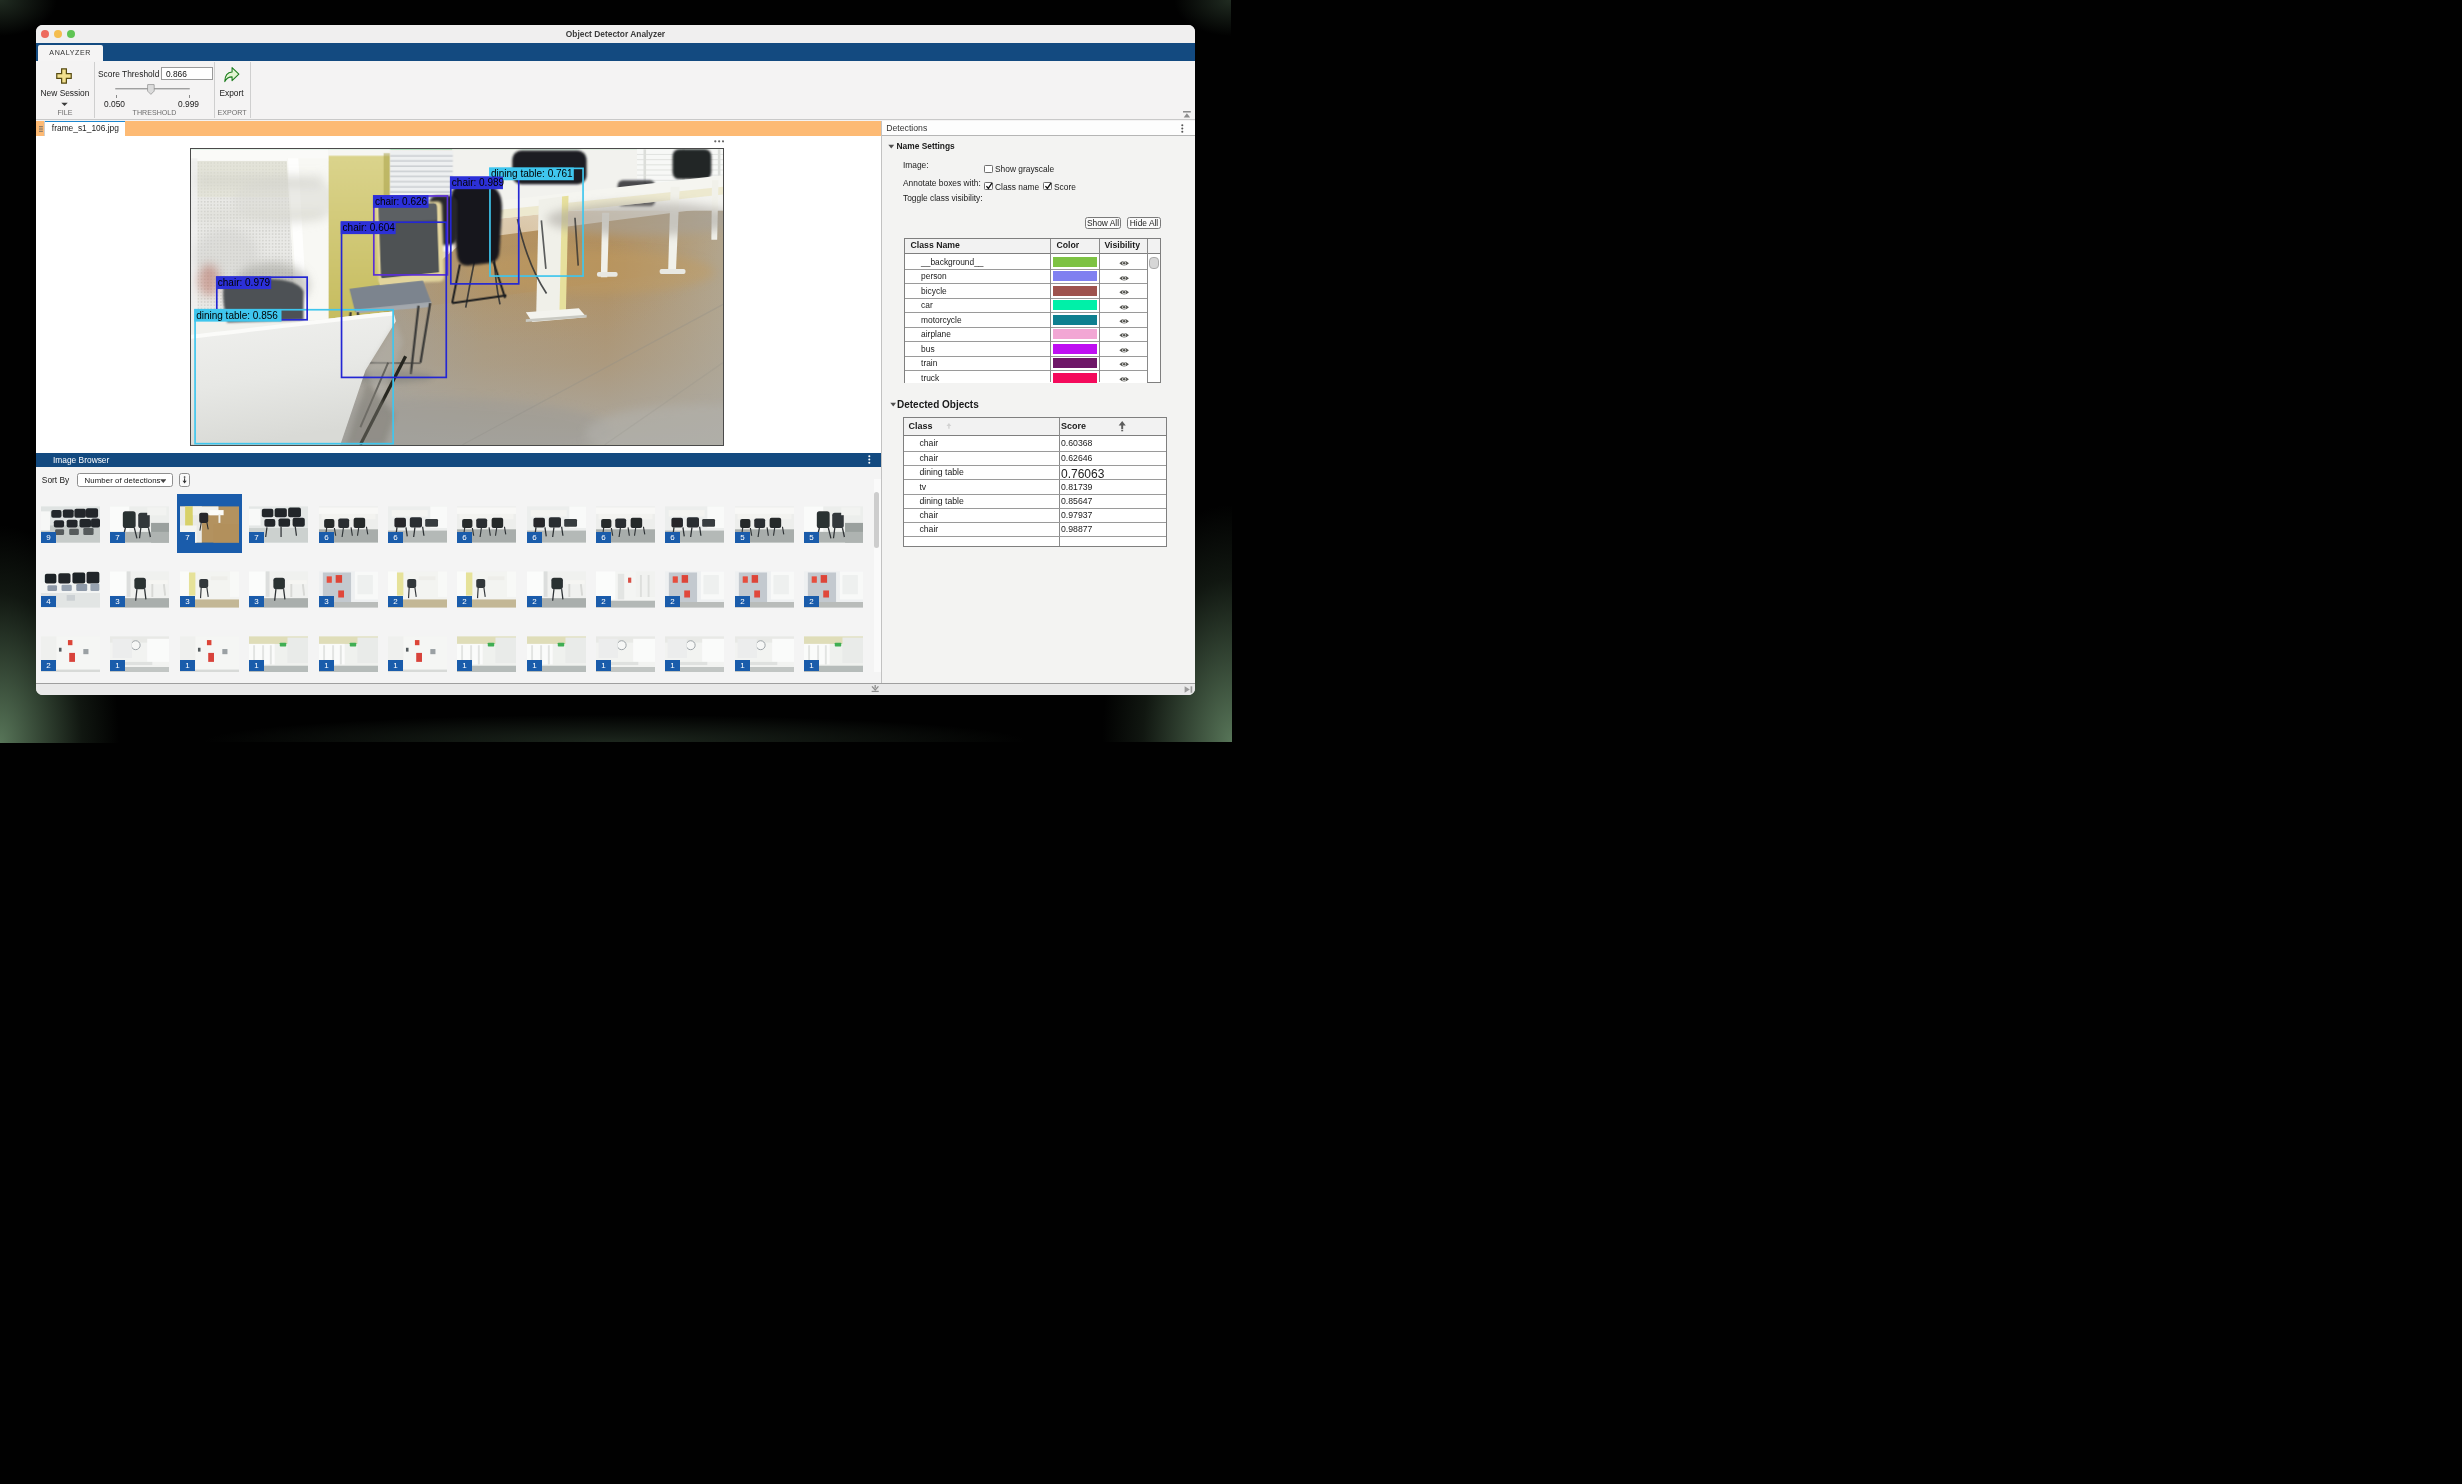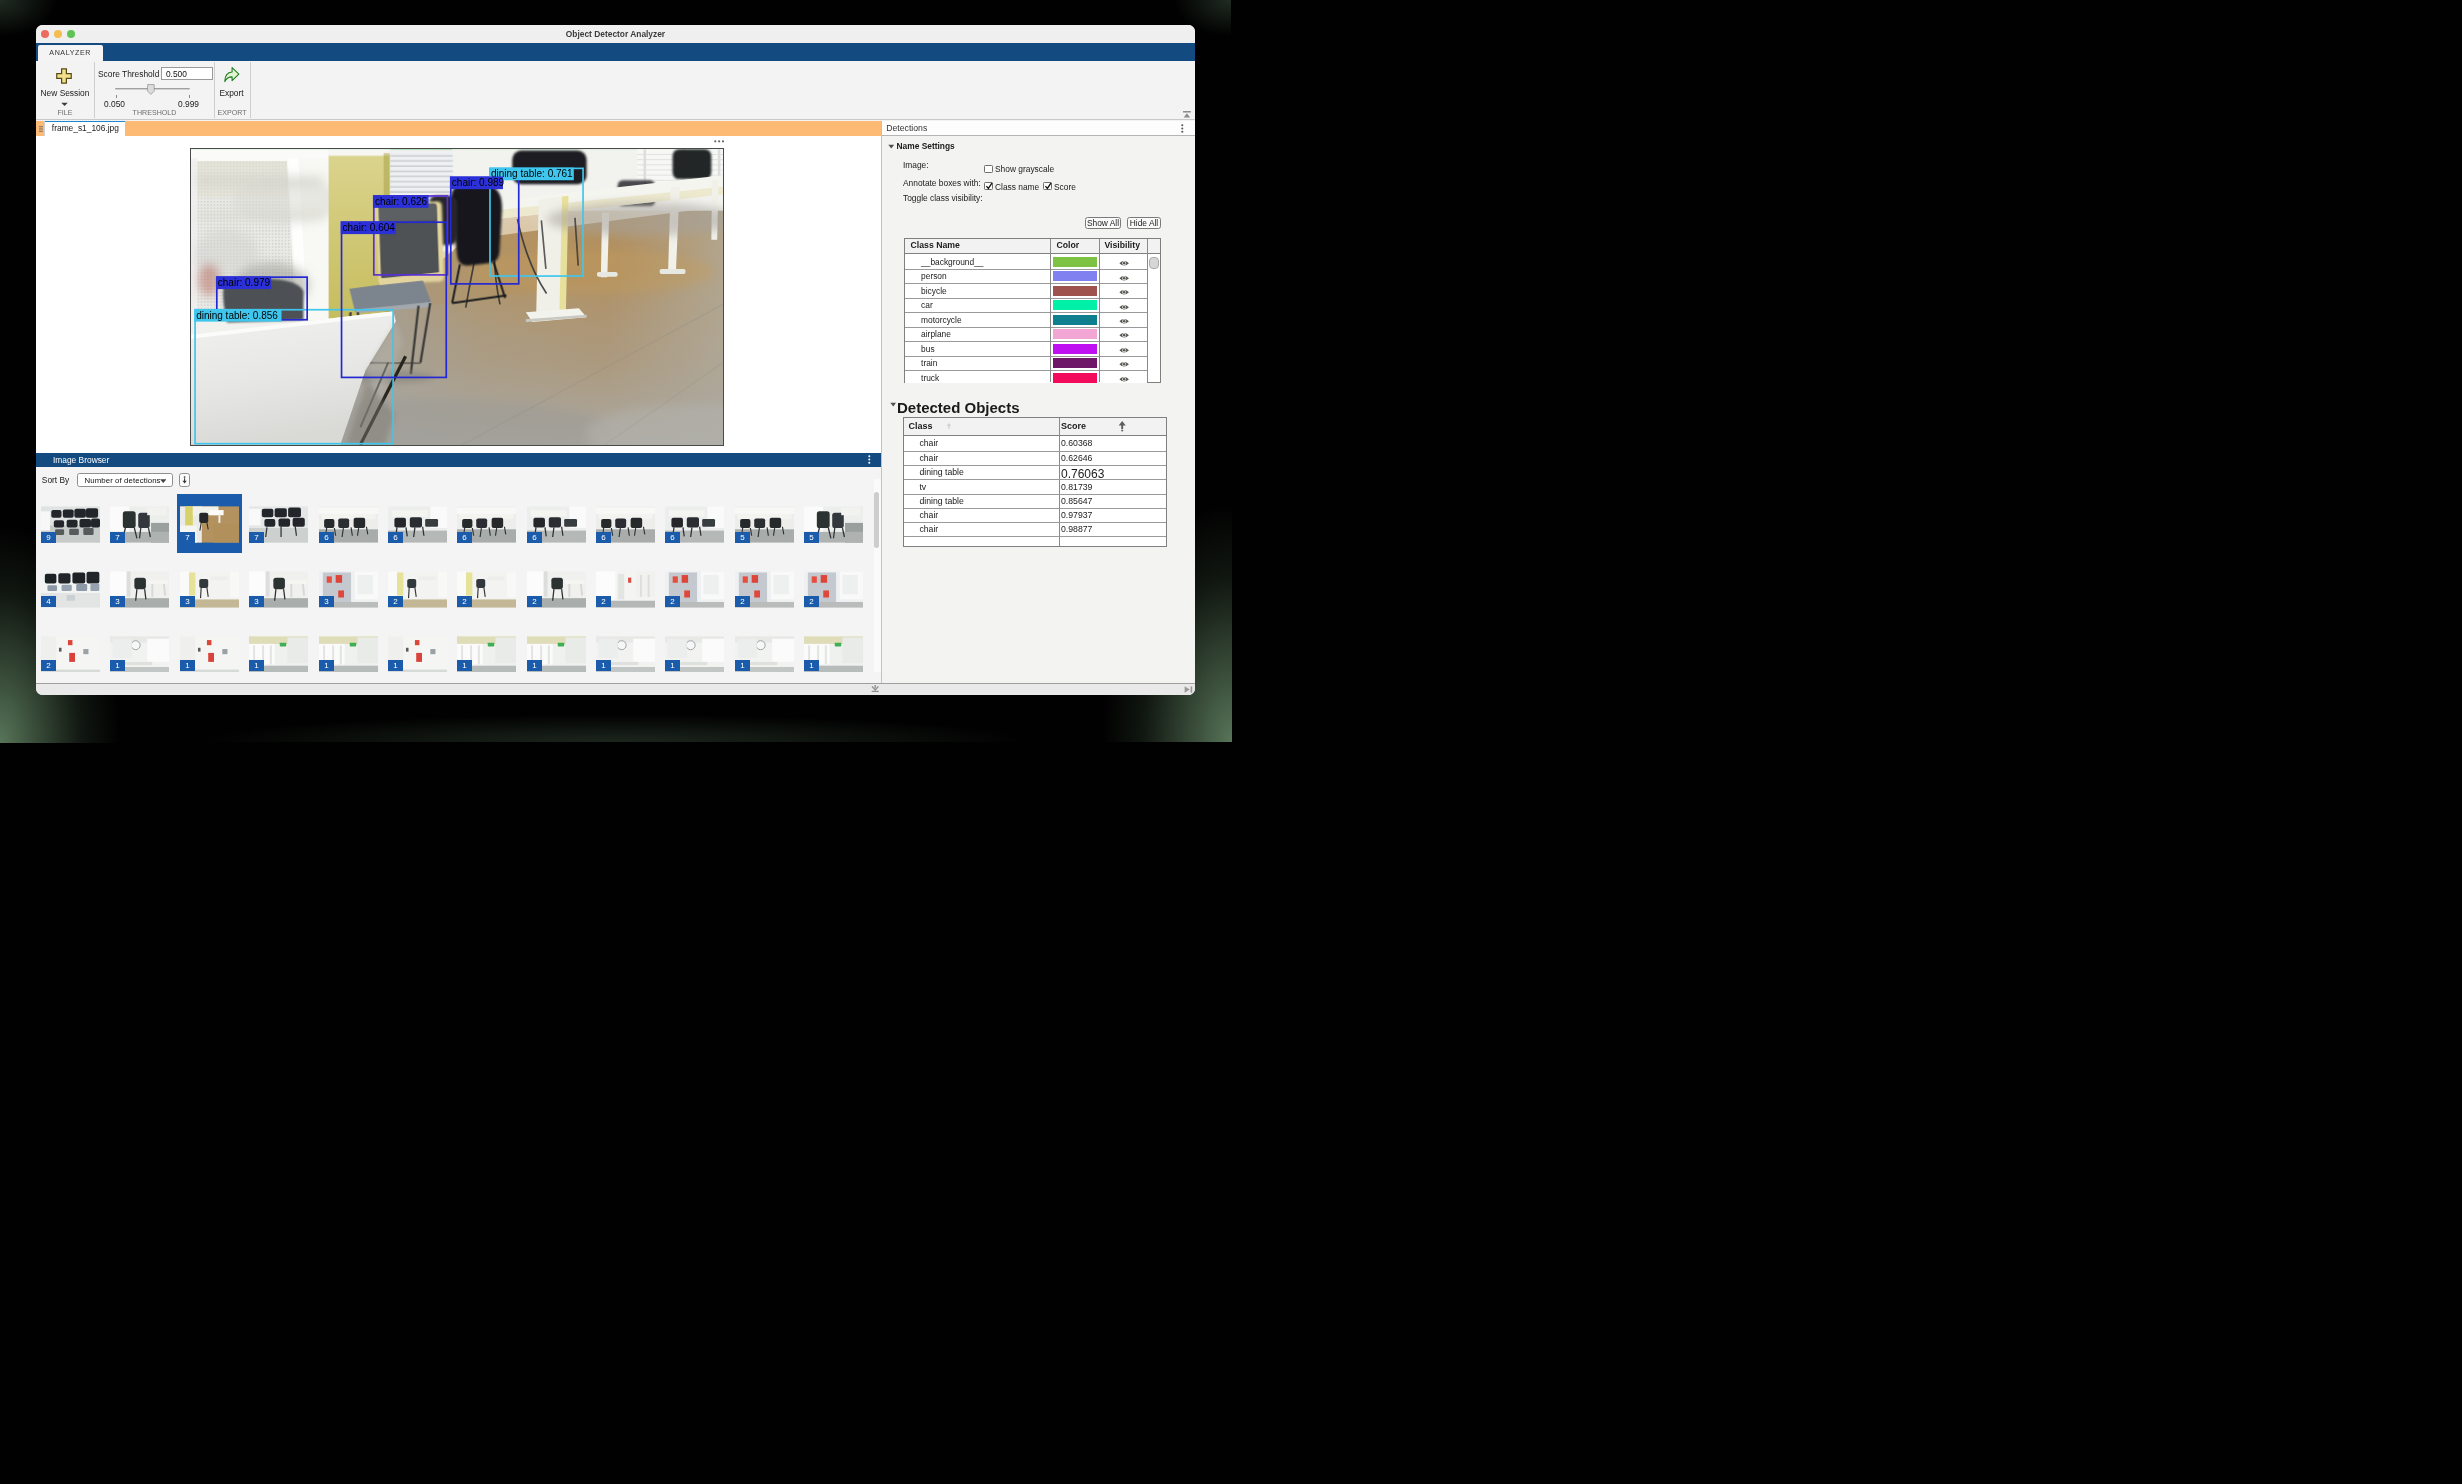--- a/index.html
+++ b/index.html
@@ -74,21 +74,21 @@
     <svg class="abs" style="left:20px;top:7.1px;" width="16" height="16" viewBox="0 0 25 25">
       <path d="M8.8 1.2 h7.4 v7.6 h7.6 v7.4 h-7.6 v7.6 h-7.4 v-7.6 h-7.6 v-7.4 h7.6 z" fill="#f2e08f" stroke="#574b13" stroke-width="1.9" stroke-linejoin="miter"></path>
     </svg>
     <div class="abs tstext" style="left:0;top:27px;width:58px;text-align:center;">New Session</div>
     <svg class="abs" style="left:25px;top:41px;" width="7.1" height="4.5" viewBox="0 0 11 7">
         <path d="M0.5 1 h10 l-5 5.2 z" fill="#3a3a3a"></path>
       </svg>
     <div class="seclabel" style="left:0;width:58px;">FILE</div>
 
     <div class="abs tstext" style="left:62px;top:8px;">Score Threshold</div>
-    <div class="abs" style="left:125px;top:6px;width:52px;height:13.6px;background:#fff;border:0.6px solid #9a9a9a;font-size:8.4px;color:#111;line-height:12.3px;padding-left:3.9px;">0.500</div>
+    <div class="abs" style="left:125px;top:6px;width:52px;height:13.6px;background:#fff;border:0.6px solid #9a9a9a;font-size:8.4px;color:#111;line-height:12.3px;padding-left:3.9px;">0.866</div>
     <div class="abs" style="left:79px;top:27px;width:75px;height:2.9px;background:linear-gradient(to bottom,#888,#e8e8e8);border-radius:1.3px;"></div>
     <svg class="abs" style="left:111px;top:23px;" width="7.8" height="11" viewBox="0 0 12 17">
       <path d="M1 1 h10 v10 l-5 5 l-5 -5 z" fill="#e8e8e8" stroke="#8a8a8a" stroke-width="1.2"></path>
       <path d="M2.2 2.2 h7.6 v8.8 l-3.8 3.8 l-3.8-3.8 z" fill="#cfcfcf" opacity="0.55"></path>
     </svg>
     <div class="abs" style="left:80px;top:34px;width:0.6px;height:3.2px;background:#888;"></div>
     <div class="abs" style="left:153px;top:34px;width:0.6px;height:3.2px;background:#888;"></div>
     <div class="abs tstext" style="left:68px;top:38px;">0.050</div>
     <div class="abs tstext" style="left:142px;top:38px;">0.999</div>
     <div class="seclabel" style="left:58px;width:121px;">THRESHOLD</div>
@@ -586,21 +586,21 @@
               <circle cx="8" cy="5" r="3" fill="#fff"></circle>
               <circle cx="8" cy="5" r="2" fill="#54544f"></circle>
             </svg></div>
         </div>
       <div class="abs" style="left:244px;top:18px;width:9.7px;height:12px;background:#d6d6d6;border:0.6px solid #aaa;border-radius:3.9px;"></div>
     </div>
 
     <svg class="abs" style="left:8.7px;top:266px;" width="6.5" height="5.2" viewBox="0 0 10 8">
         <path d="M0.5 1 h9 l-4.5 6 z" fill="#4f4f4f"></path>
       </svg>
-    <div class="abs bold" style="left:16px;top:263px;font-size:15px;color:#1a1a1a;">Detected Objects</div>
+    <div class="abs bold" style="left:16px;top:263px;font-size:10px;color:#1a1a1a;">Detected Objects</div>
     <div class="tbl" style="left:22px;top:281px;width:264px;height:130px;">
       <div class="th" style="left:0;top:0;width:100%;height:18px;font-size:9px;">
         <span style="position:absolute;left:4.5px;top:3.2px;">Class</span>
         <span style="position:absolute;left:157px;top:3.2px;">Score</span>
         <svg class="abs" style="left:214px;top:3.9px;" width="8.4" height="10.3" viewBox="0 0 13 16">
             <path d="M6.5 0 L12 7 H8 V13 H5 V7 H1 Z" fill="#5d5d5d"></path>
             <rect x="5" y="14" width="3" height="2" fill="#5d5d5d"></rect>
           </svg>
         <svg class="abs" style="left:42px;top:5.2px;" width="5.8" height="7.1" viewBox="0 0 13 16">
             <path d="M6.5 0 L12 7 H8 V13 H5 V7 H1 Z" fill="#d2d2d2"></path>

